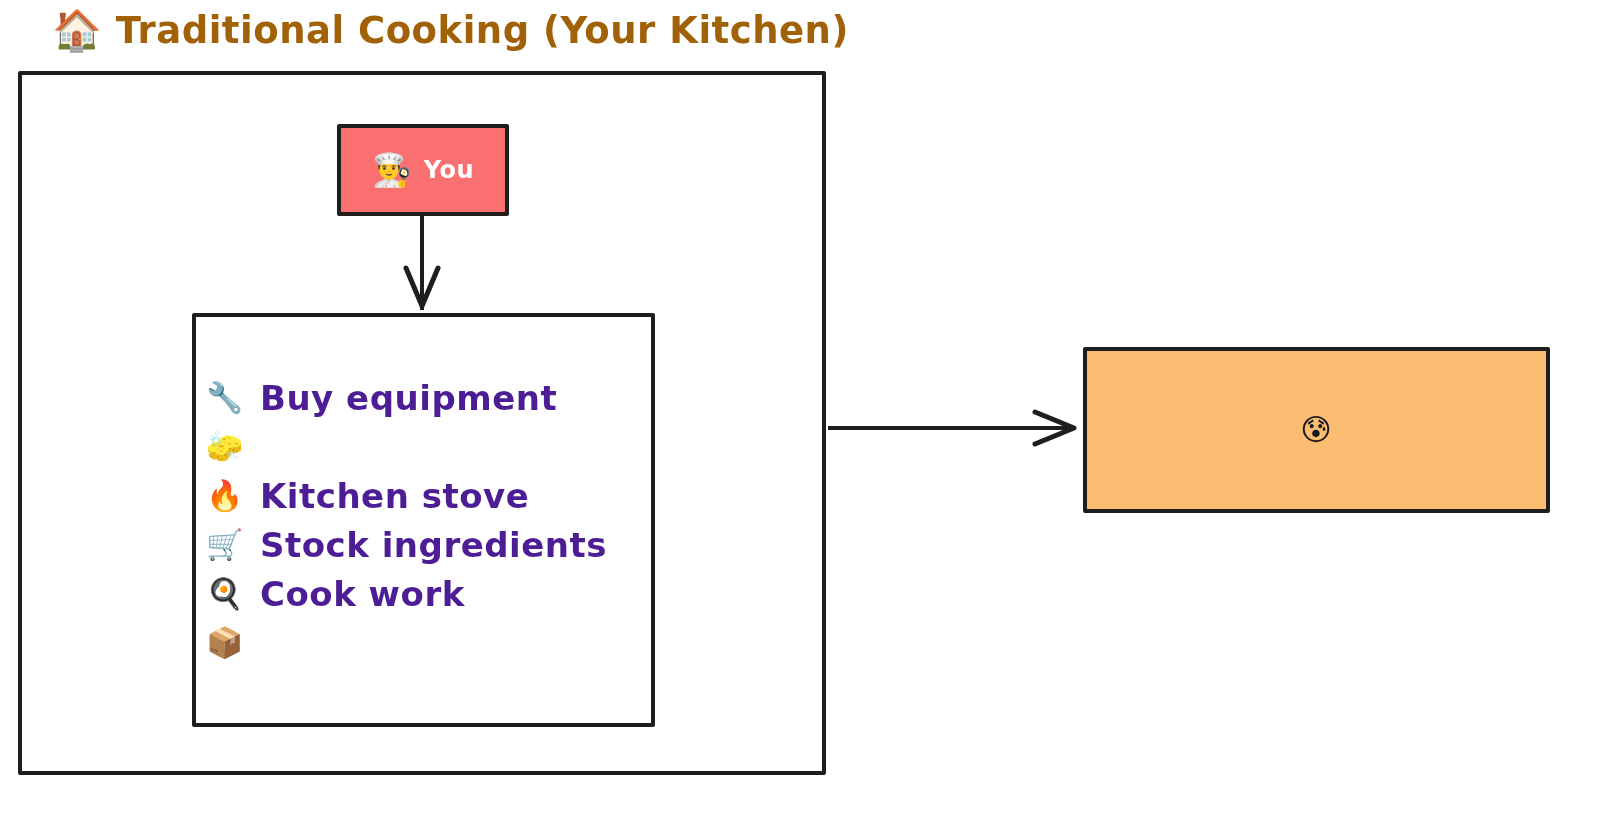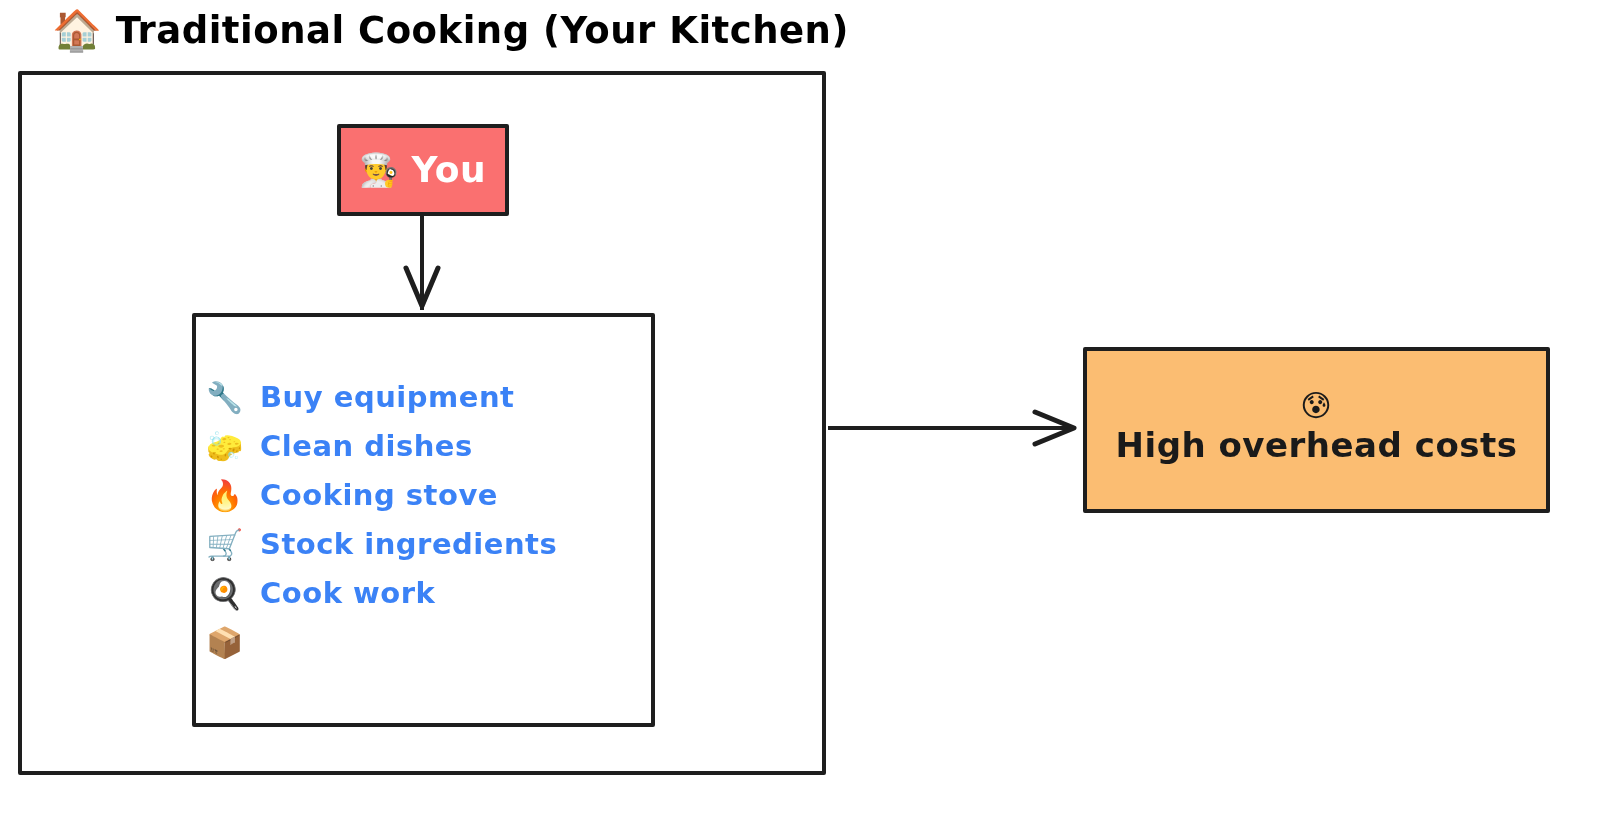--- a/index.html
+++ b/index.html
@@ -53,21 +53,21 @@
     gap: 14px;
     white-space: nowrap;
   }
   #outer-title .t-emoji {
     font-size: 40px;
     line-height: 1;
   }
   #outer-title .t-label {
     font-size: 37px;
     line-height: 1;
-    color: #000000;
+    color: #a16207;
   }
 
   
   #you-node {
     position: absolute;
     left: 337px;
     top: 124px;
     width: 172px;
     height: 92px;
     box-sizing: border-box;
@@ -77,21 +77,21 @@
     display: flex;
     align-items: center;
     justify-content: center;
     gap: 12px;
   }
   #you-node .n-emoji {
     font-size: 32px;
     line-height: 1;
   }
   #you-node .n-label {
-    font-size: 36px;
+    font-size: 24px;
     line-height: 1;
     color: #ffffff;
   }
 
   
   #tasks-node {
     position: absolute;
     left: 192px;
     top: 313px;
     width: 463px;
@@ -113,23 +113,23 @@
     white-space: nowrap;
   }
   .task-row .task-emoji {
     font-size: 30px;
     line-height: 1;
     width: 38px;
     text-align: center;
     flex: 0 0 38px;
   }
   .task-row .task-label {
-    font-size: 29px;
-    line-height: 1;
-    color: #3b82f6;
+    font-size: 34px;
+    line-height: 1;
+    color: #4c1d95;
   }
 
   
   #outcome-node {
     position: absolute;
     left: 1083px;
     top: 347px;
     width: 467px;
     height: 166px;
     box-sizing: border-box;
@@ -196,46 +196,42 @@
     <span class="n-label hand">You</span>
   </div>
 
   <div id="tasks-node">
     <div class="task-row">
       <span class="task-emoji">🔧</span>
       <span class="task-label hand">Buy equipment</span>
     </div>
     <div class="task-row">
       <span class="task-emoji">🧽</span>
-      <span class="task-label hand">Clean dishes</span>
     </div>
     <div class="task-row">
       <span class="task-emoji">🔥</span>
-      <span class="task-label hand">Cooking stove</span>
+      <span class="task-label hand">Kitchen stove</span>
     </div>
     <div class="task-row">
       <span class="task-emoji">🛒</span>
       <span class="task-label hand">Stock ingredients</span>
     </div>
     <div class="task-row">
       <span class="task-emoji">🍳</span>
       <span class="task-label hand">Cook work</span>
     </div>
     <div class="task-row">
       <span class="task-emoji">📦</span>
     </div>
   </div>
 
   <div id="outcome-node">
     <div class="o-line hand">
       <span class="o-emoji">😰</span>
     </div>
-    <div class="o-line hand">
-      <span>High overhead costs</span>
-    </div>
   </div>
 
   <svg id="edges" viewBox="0 0 1613 817">
 
     <line class="edge-line" x1="422" y1="216" x2="422" y2="310"></line>
     <polyline class="edge-head" points="406,268 422,306 438,268"></polyline>
 
     <line class="edge-line" x1="828" y1="428" x2="1070" y2="428"></line>
     <polyline class="edge-head" points="1035,412 1074,428 1035,444"></polyline>
   </svg>

